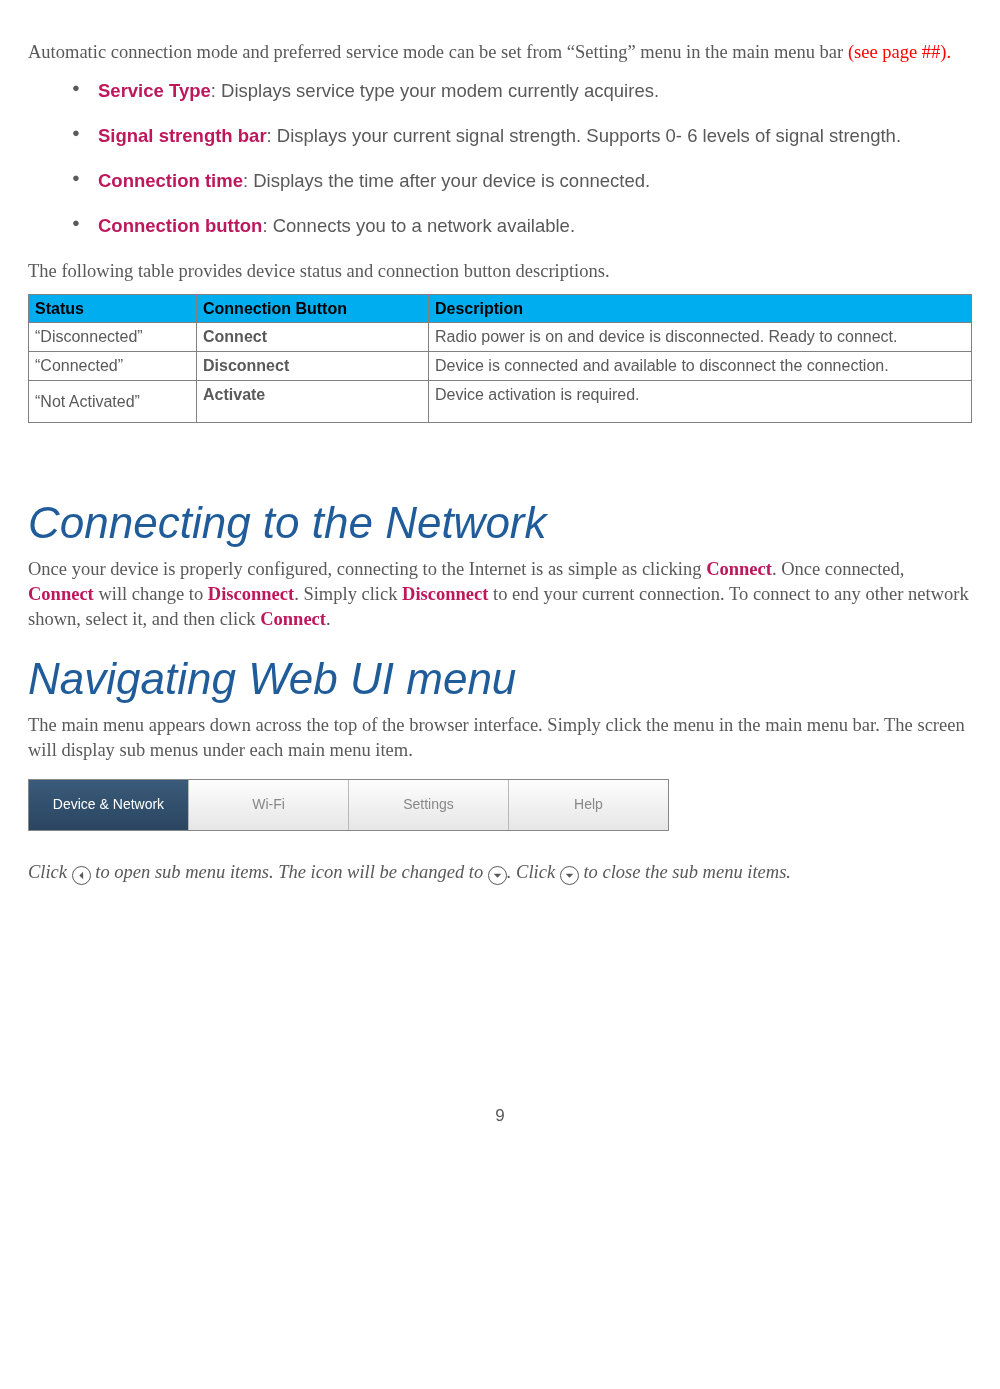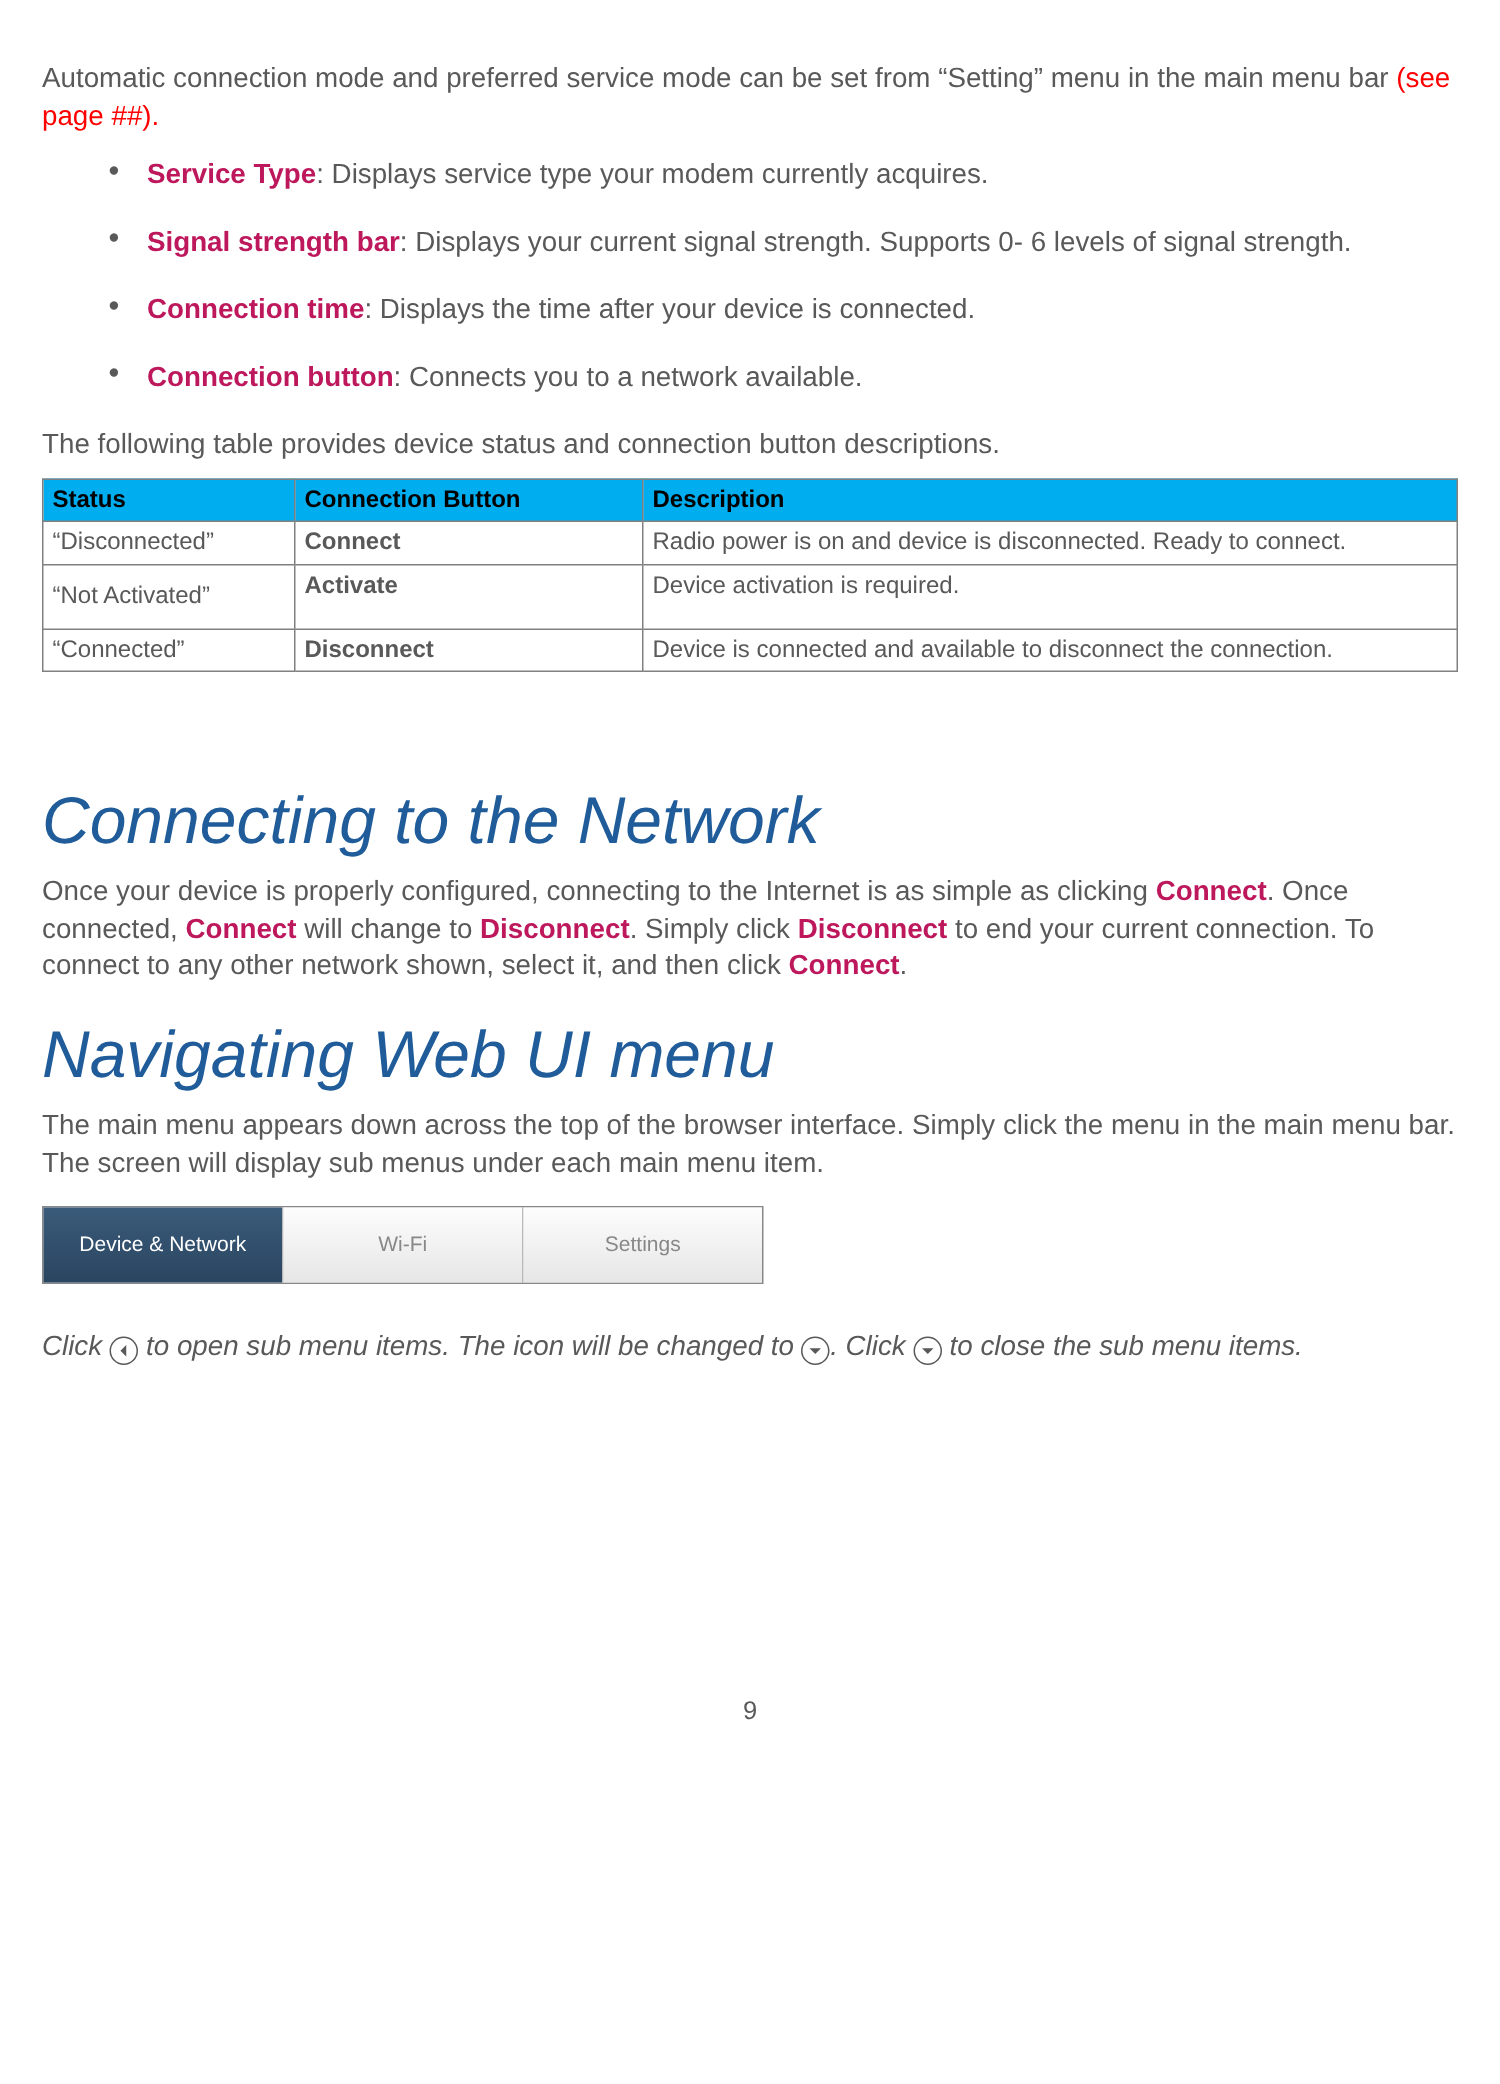--- a/index.html
+++ b/index.html
@@ -6,21 +6,21 @@
     margin: 0;
     padding: 40px 28px 40px 28px;
     font-family: Arial, Helvetica, sans-serif;
     font-size: 18.5px;
     color: #595959;
     line-height: 1.35;
     width: 1000px;
     box-sizing: border-box;
     background: #fff;
   }
-  p { margin: 0 0 10px 0; }
+  p { margin: 0 0 10px 0; font-family: Liberation Serif, serif; }
   .red { color: #ff0000; }
   ul.bullets {
     list-style: none;
     padding: 0;
     margin: 14px 0 10px 0;
   }
   ul.bullets li {
     position: relative;
     padding-left: 70px;
     margin-bottom: 20px;
@@ -135,46 +135,47 @@
     <th>Status</th>
     <th>Connection Button</th>
     <th>Description</th>
   </tr>
   <tr>
     <td>“Disconnected”</td>
     <td class="bold">Connect</td>
     <td>Radio power is on and device is disconnected. Ready to connect.</td>
   </tr>
   <tr>
+    <td>“Connected”</td>
+    <td class="bold">Disconnect</td>
+    <td>Device is connected and available to disconnect the connection.</td>
+  </tr>
+  <tr>
     <td style="padding-top:10px;padding-bottom:10px">“Not Activated”</td>
     <td class="bold">Activate</td>
     <td>Device activation is required.</td>
-  </tr>
-  <tr>
-    <td>“Connected”</td>
-    <td class="bold">Disconnect</td>
-    <td>Device is connected and available to disconnect the connection.</td>
   </tr>
 </tbody>
   </table>
 
 <div class="spacer-lg"></div>
 
 <h2 class="section">Connecting to the Network</h2>
 <p>
   <span>Once your device is properly configured, connecting to the Internet is as simple as clicking </span><span class="bold">Connect</span><span>.  Once connected, </span><span class="bold">Connect</span><span> will change to </span><span class="bold">Disconnect</span><span>. Simply click </span><span class="bold">Disconnect</span><span> to end your current connection. To connect to any other network shown, select it, and then click </span><span class="bold">Connect</span><span>.</span>
 </p>
 
 <h2 class="section" style="margin-top:18px">Navigating Web UI menu</h2>
 <p>The main menu appears down across the top of the browser interface. Simply click the menu in the main menu bar. The screen will display sub menus under each main menu item.</p>
 
 <div class="nav-wrap">
   <div class="nav-item active">Device &amp; Network</div>
   <div class="nav-item">Wi-Fi</div>
   <div class="nav-item">Settings</div>
+  <div class="nav-item">Help</div>
 </div>
 
 <p class="note">
   <span>Click </span>
   <span class="circ-icon">
     <svg viewBox="0 0 10 10">
         <path d="M6.5 1.5 L3 5 L6.5 8.5 Z" fill="#595959"></path>
       </svg>
   </span>
   <span> to open sub menu items. The icon will be changed to </span><span class="circ-icon">

